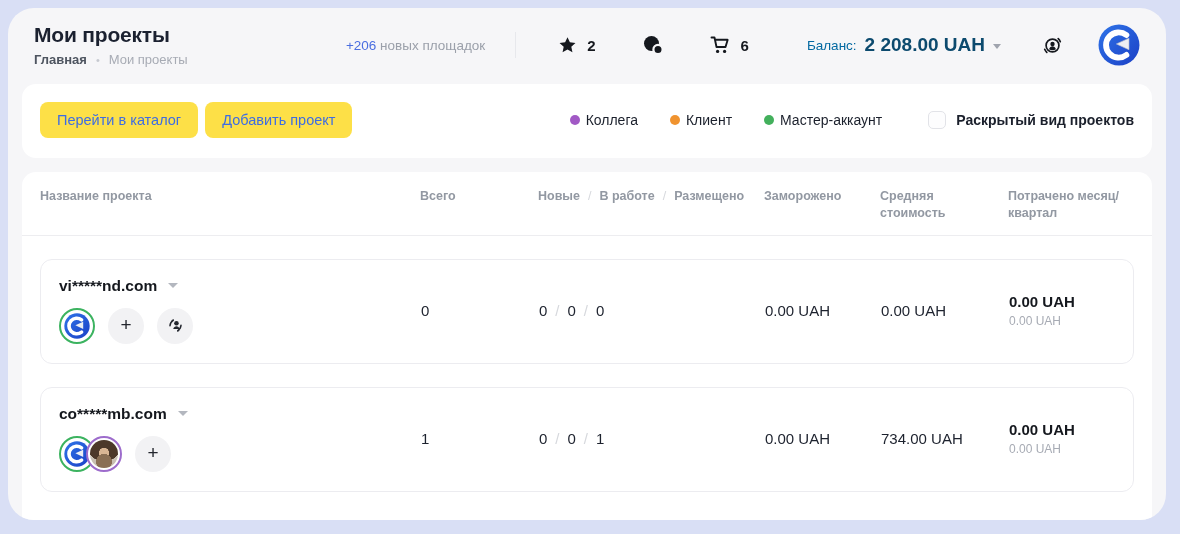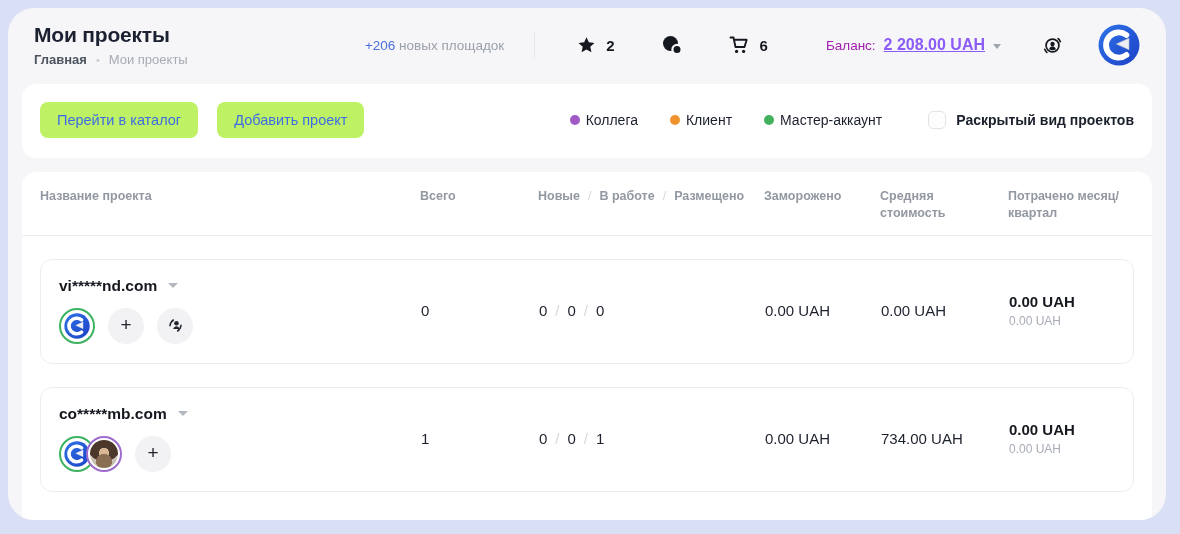--- a/index.html
+++ b/index.html
@@ -23,32 +23,32 @@
   .newsites { font-size:13.5px; margin-right:30px; white-space:nowrap; cursor:pointer; }
   .newsites .cnt { color:#4a6ee0; }
   .newsites .lbl { color:#9ba0aa; }
   .vdiv { width:1px; height:26px; background:#e7e8ec; margin-right:42px; }
 
   .icnt { display:flex; align-items:center; gap:10px; font-size:15px; font-weight:bold; color:#15181e; }
   .m-star { margin-right:46px; } .m-chat { margin-right:46px; } .m-cart { margin-right:58px; }
   .icon-btn { display:flex; align-items:center; cursor:pointer; }
 
   .balance { display:flex; align-items:center; gap:8px; margin-right:40px; cursor:pointer; white-space:nowrap; }
-  .balance .bl { font-size:13.5px; color:#a21caf; }
-  .balance .bv { font-size:16px; font-weight:bold; color:#8b5cf6;text-decoration:underline; }
+  .balance .bl { font-size:13.5px; color:#0369a1; }
+  .balance .bv { font-size:19px; font-weight:bold; color:#0c4a6e; }
   .chev { width:0; height:0; border-left:4.5px solid transparent; border-right:4.5px solid transparent;
           border-top:5px solid #a0a4ae; margin-top:2px; }
   .m-bell { margin-right:34px; }
   .logo-wrap { width:42px; height:42px; cursor:pointer; }
 
   
   .toolbar { background:#fff; border-radius:14px; margin:4px 14px 0 14px; padding:18px 18px 20px 18px; }
   .tb-row1 { display:flex; align-items:center; }
   .btn { border:none; border-radius:8px; font-family:inherit; font-size:14.5px; cursor:pointer; white-space:nowrap; }
-  .btn-blue { background:#bef264; color:#3d6ce4; padding:10px 17px; margin-right:19px; }
+  .btn-blue { background:#fde047; color:#3d6ce4; padding:10px 17px; margin-right:7px; }
   .btn-gray { background:#f1f1f3; color:#1d222e; padding:10px 15px; margin-right:14px; }
   .btn-gray .plus { color:#8d919b; margin-left:7px; }
   .legend { display:flex; align-items:center; gap:32px; margin-left:auto; margin-right:46px; }
   .leg-item { display:flex; align-items:center; gap:6px; font-size:14px; color:#1b202c; }
   .leg-dot { width:10px; height:10px; border-radius:50%; }
   .chk-row { display:flex; align-items:center; gap:10px; cursor:pointer; }
   .chk-box { width:18px; height:18px; border:1.5px solid #e2e3e8; border-radius:5px; background:#fdfdfe; }
   .chk-lbl { font-size:14px; color:#1b202c; font-weight:bold; }
   .tb-row2 { display:flex; margin-top:16px; }
 

